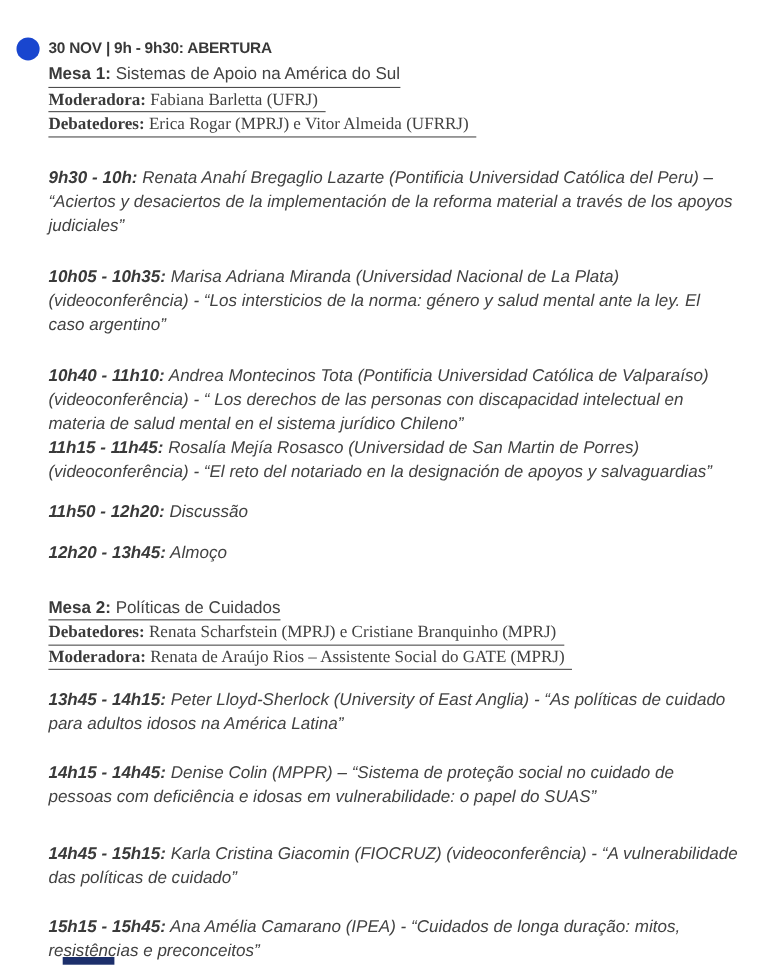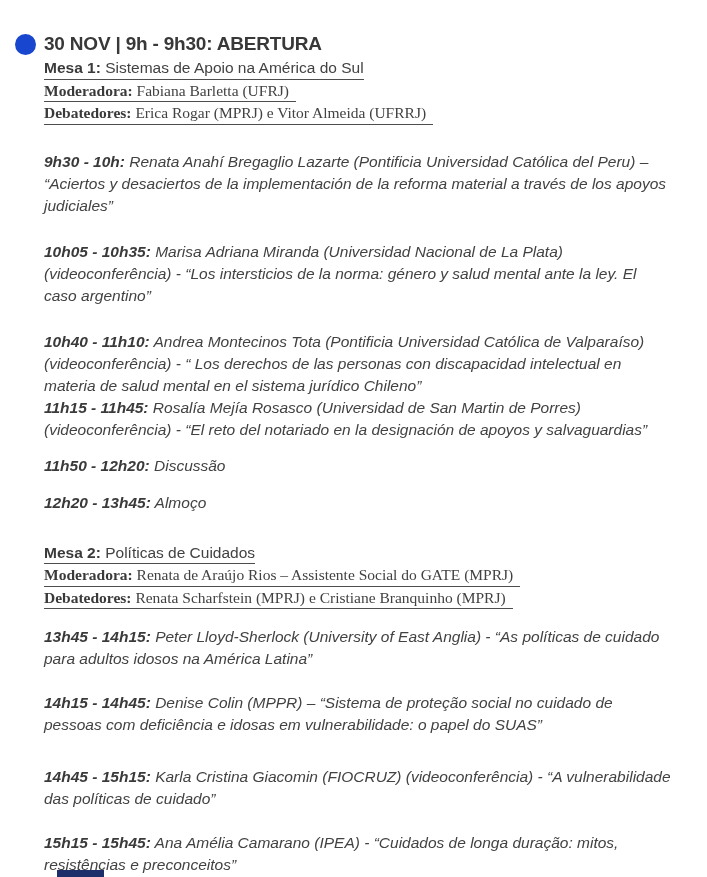--- a/index.html
+++ b/index.html
@@ -15,21 +15,21 @@
     position: absolute; left: 15px; top: 34px;
     width: 21px; height: 21px; border-radius: 50%;
     background: #1946cf;
   }
   .content {
     position: absolute; left: 44px; top: 32px;
     width: 627px;
     font-size: 15.5px; line-height: 22px;
   }
   .title {
-    font-size: 19px; line-height: 23px;
+    font-size: 14px; line-height: 23px;
     font-weight: bold; color: #383838;
     margin: 0 0 2px 0;
     letter-spacing: -0.2px;
   }
   b, .lbl { font-weight: bold; color: #3a3a3a; }
   .mesa-line { margin: 0; }
   .mesa-line .u {
     display: inline-block;
     border-bottom: 1.5px solid #4d4d4d;
     padding-bottom: 0px;
@@ -71,22 +71,22 @@
     <p class="entry"><span class="lbl">9h30 - 10h:</span><span> Renata Anahí Bregaglio Lazarte (Pontificia Universidad Católica del Peru) – “Aciertos y desaciertos de la implementación de la reforma material a través de los apoyos judiciales”</span></p>
     <p class="entry"><span class="lbl">10h05 - 10h35:</span><span> Marisa Adriana Miranda (Universidad Nacional de La Plata) (videoconferência) - “Los intersticios de la norma: género y salud mental ante la ley. El caso argentino”</span></p>
     <p class="entry"><span class="lbl">10h40 - 11h10:</span><span> Andrea Montecinos Tota (Pontificia Universidad Católica de Valparaíso)  (videoconferência) - “ Los derechos de las personas con discapacidad intelectual en materia de salud mental en el sistema jurídico Chileno”</span></p>
     <p class="entry no-gap"><span class="lbl">11h15 - 11h45:</span><span> Rosalía Mejía Rosasco (Universidad de San Martin de Porres) (videoconferência) - “El reto del notariado en la designación de apoyos y salvaguardias”</span></p>
     <p class="entry gap-sm"><span class="lbl">11h50 - 12h20:</span><span> Discussão</span></p>
     <p class="entry gap-sm2"><span class="lbl">12h20 - 13h45:</span><span> Almoço</span></p>
   </div>
 
   <div class="mesa2">
     <p class="mesa-line"><span class="u"><span class="lbl">Mesa 2:</span><span> Políticas de Cuidados</span></span></p>
+    <p class="mesa-line pad-right"><span class="u"><span class="lbl">Debatedores:</span><span> Renata Scharfstein (MPRJ) e Cristiane Branquinho (MPRJ)</span></span></p>
     <p class="mesa-line pad-right"><span class="u"><span class="lbl">Moderadora:</span><span> Renata de Araújo Rios – Assistente Social do GATE (MPRJ)</span></span></p>
-    <p class="mesa-line pad-right"><span class="u"><span class="lbl">Debatedores:</span><span> Renata Scharfstein (MPRJ) e Cristiane Branquinho (MPRJ)</span></span></p>
   </div>
 
   <div class="entries2">
     <p class="entry"><span class="lbl">13h45 - 14h15:</span><span> Peter Lloyd-Sherlock (University of East Anglia) - “As políticas de cuidado para adultos idosos na América Latina”</span></p>
     <p class="entry"><span class="lbl">14h15 - 14h45:</span><span> Denise Colin (MPPR) – “Sistema de proteção social no cuidado de pessoas com deficiência e idosas em vulnerabilidade: o papel do SUAS”</span></p>
     <p class="entry gap-lg"><span class="lbl">14h45 - 15h15:</span><span> Karla Cristina Giacomin (FIOCRUZ) (videoconferência) - “A vulnerabili­dade das políticas de cuidado”</span></p>
     <p class="entry"><span class="lbl">15h15 - 15h45:</span><span> Ana Amélia Camarano (IPEA) - “Cuidados de longa duração: mitos, resistências e preconceitos”</span></p>
   </div>
 
 </div>

